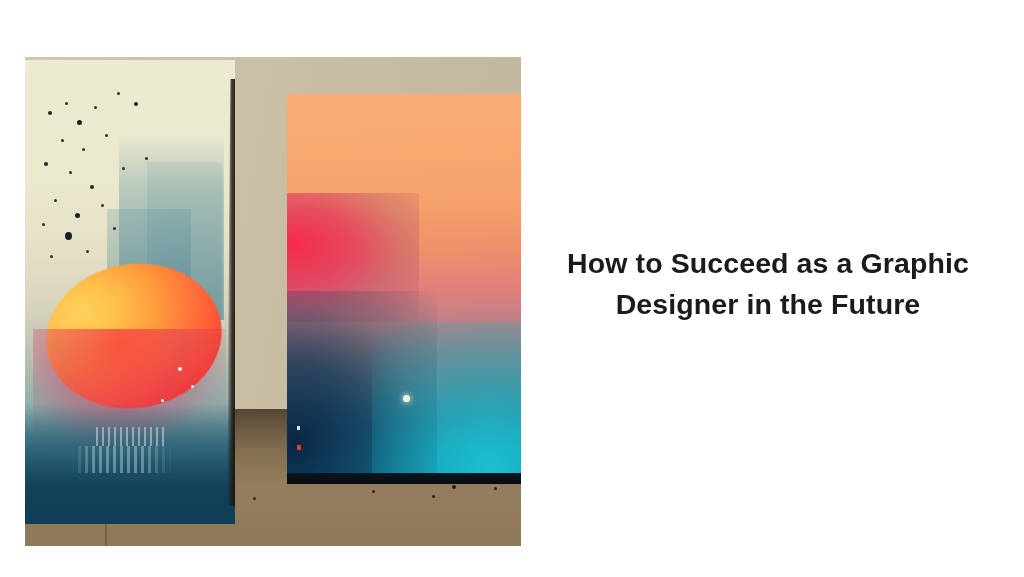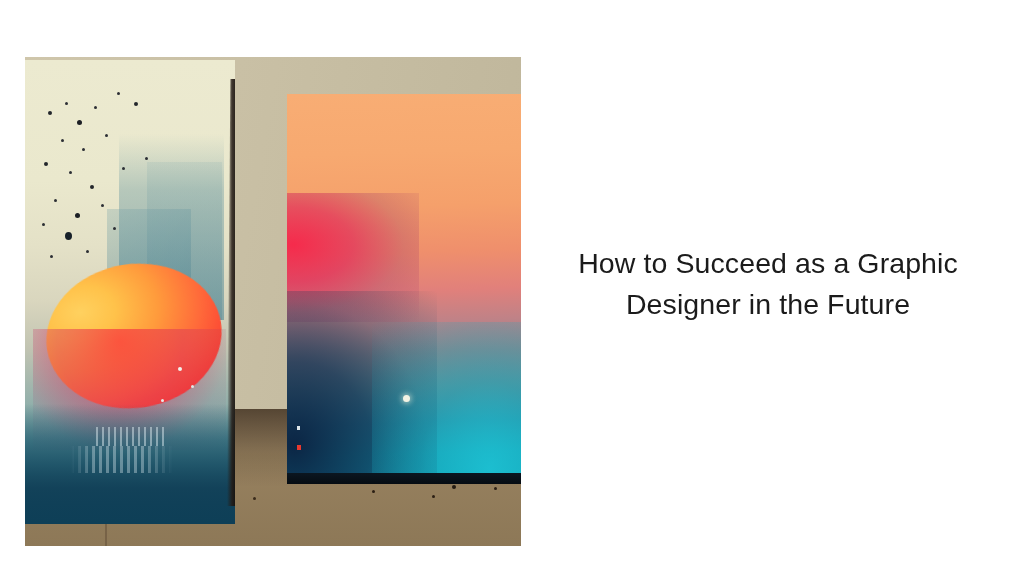--- a/index.html
+++ b/index.html
@@ -233,21 +233,21 @@
 
   
   .title-block {
     position:absolute;
     left:545px; top:243px;
     width:446px;
   }
   .title-text {
     font-size:28.5px;
     line-height:1.44;
-    font-weight:400;
+    font-weight:700;
     color:#1b1b1b;
     text-align:center;
     letter-spacing:.1px;
   }
 </style>
 </head>
 <body>
 
 <div class="slide">
 

